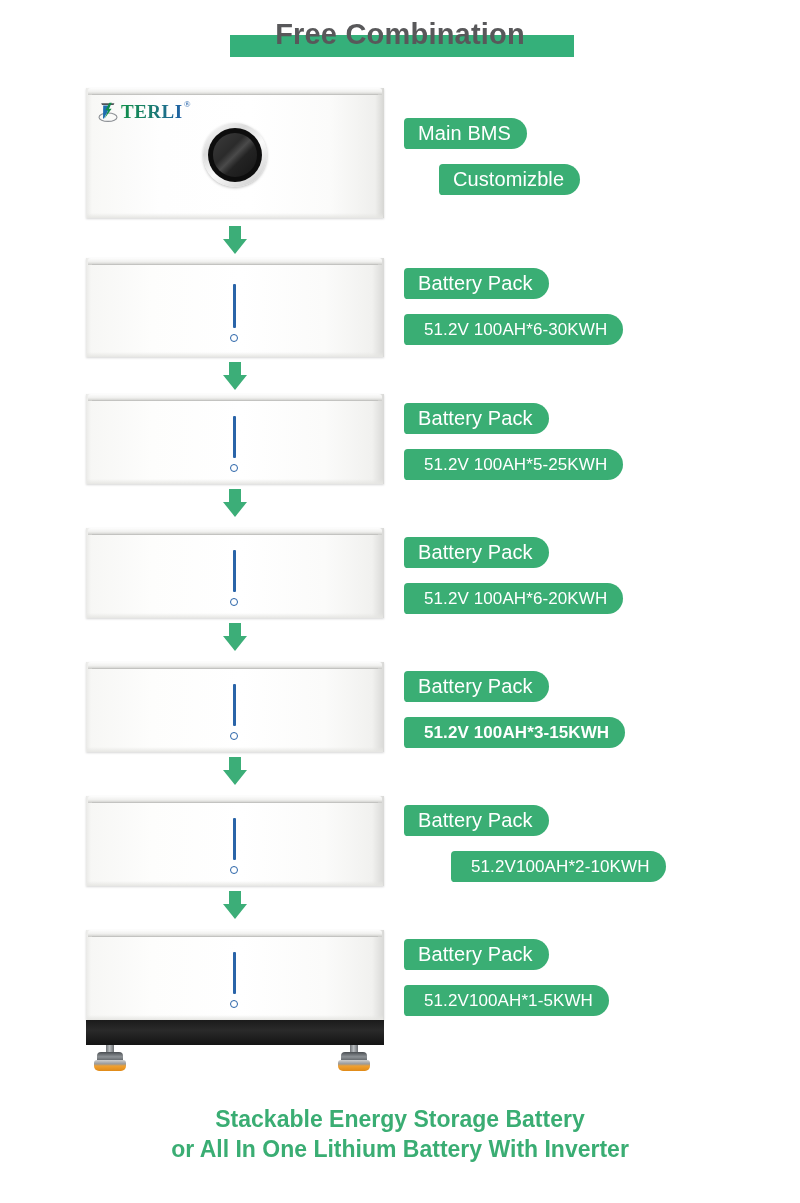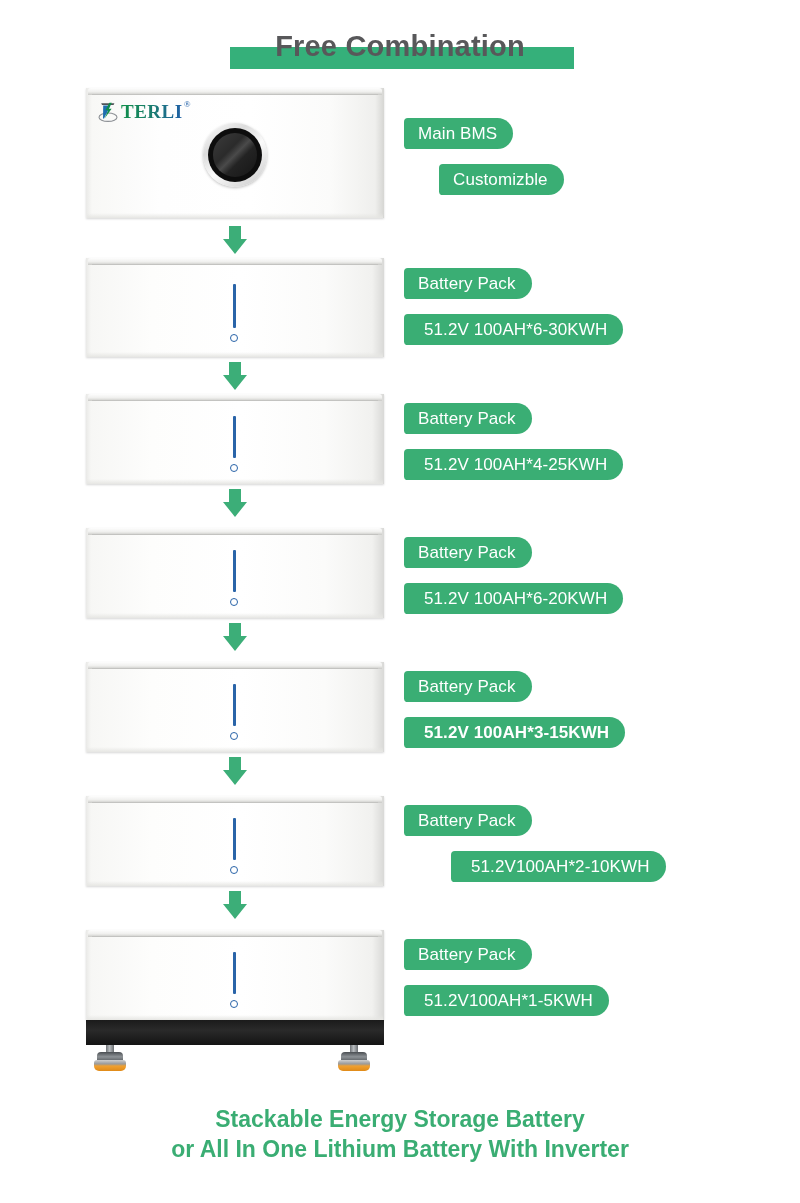--- a/index.html
+++ b/index.html
@@ -12,21 +12,21 @@
     height: 1203px;
     position: relative;
     font-family: "Liberation Sans", sans-serif;
     overflow: hidden;
   }
 
   
   #title-block {
     position: absolute;
     left: 0;
-    top: 12px;
+    top: 0;
     width: 676px;
     height: 78px;
   }
   #title-bar {
     position: absolute;
     left: 230px;
     top: 35px;
     width: 344px;
     height: 22px;
     background: #35b07a;
@@ -271,21 +271,21 @@
     position: absolute;
     left: 404px;
     height: 31px;
     background: #3aae74;
     border-radius: 4px 16px 16px 4px;
     display: flex;
     align-items: center;
     padding: 0 16px 0 14px;
     box-sizing: border-box;
     color: #ffffff;
-    font-size: 17px;
+    font-size: 20px;
     font-weight: normal;
     white-space: nowrap;
     letter-spacing: 0.1px;
   }
   .label-pill.spec {
     font-size: 17px;
     padding-left: 20px;
   }
 
   
@@ -434,21 +434,21 @@
     </div>
   </div>
 
   <div class="label-pill" style="top:118px;">Main BMS</div>
   <div class="label-pill" style="top:164px;margin-left:35px;">Customizble</div>
 
   <div class="label-pill" style="top:268px;">Battery Pack</div>
   <div class="label-pill spec" style="top:314px;">51.2V 100AH*6-30KWH</div>
 
   <div class="label-pill" style="top:403px;">Battery Pack</div>
-  <div class="label-pill spec" style="top:449px;">51.2V 100AH*4-25KWH</div>
+  <div class="label-pill spec" style="top:449px;">51.2V 100AH*5-25KWH</div>
 
   <div class="label-pill" style="top:537px;">Battery Pack</div>
   <div class="label-pill spec" style="top:583px;">51.2V 100AH*6-20KWH</div>
 
   <div class="label-pill" style="top:671px;">Battery Pack</div>
   <div class="label-pill spec" style="top:717px;font-weight:bold;">51.2V 100AH*3-15KWH</div>
 
   <div class="label-pill" style="top:805px;">Battery Pack</div>
   <div class="label-pill spec" style="top:851px;margin-left:47px;">51.2V100AH*2-10KWH</div>
 

